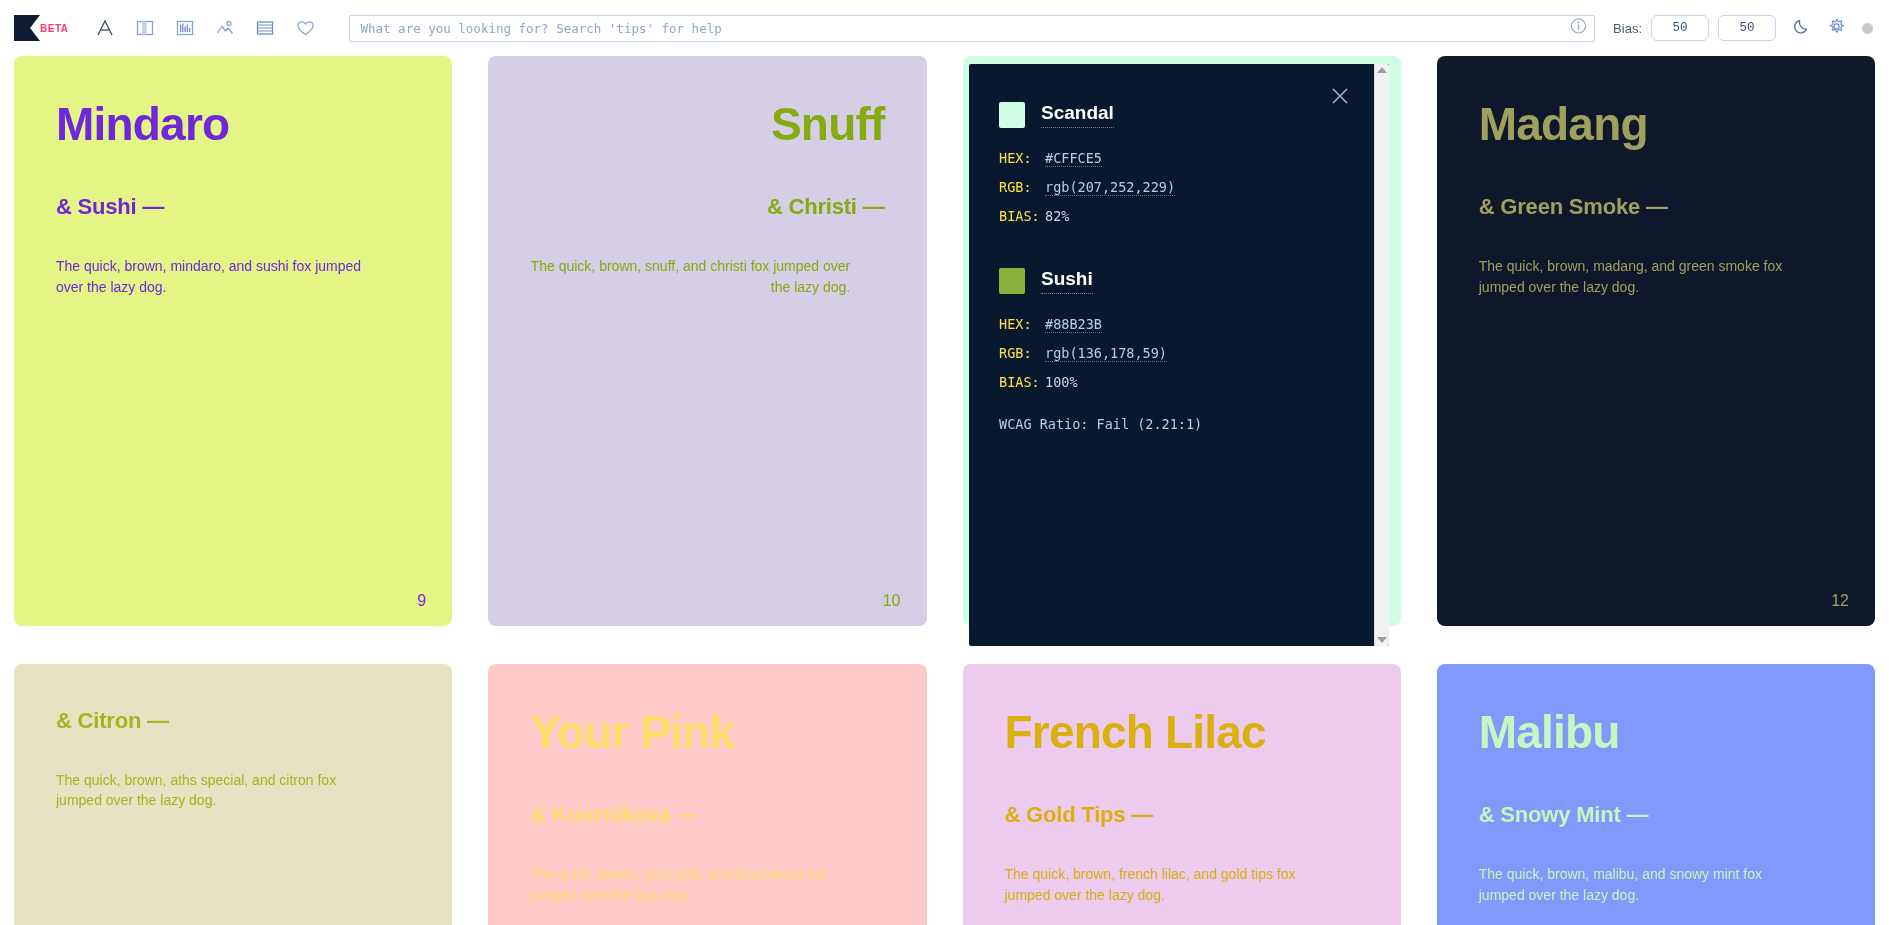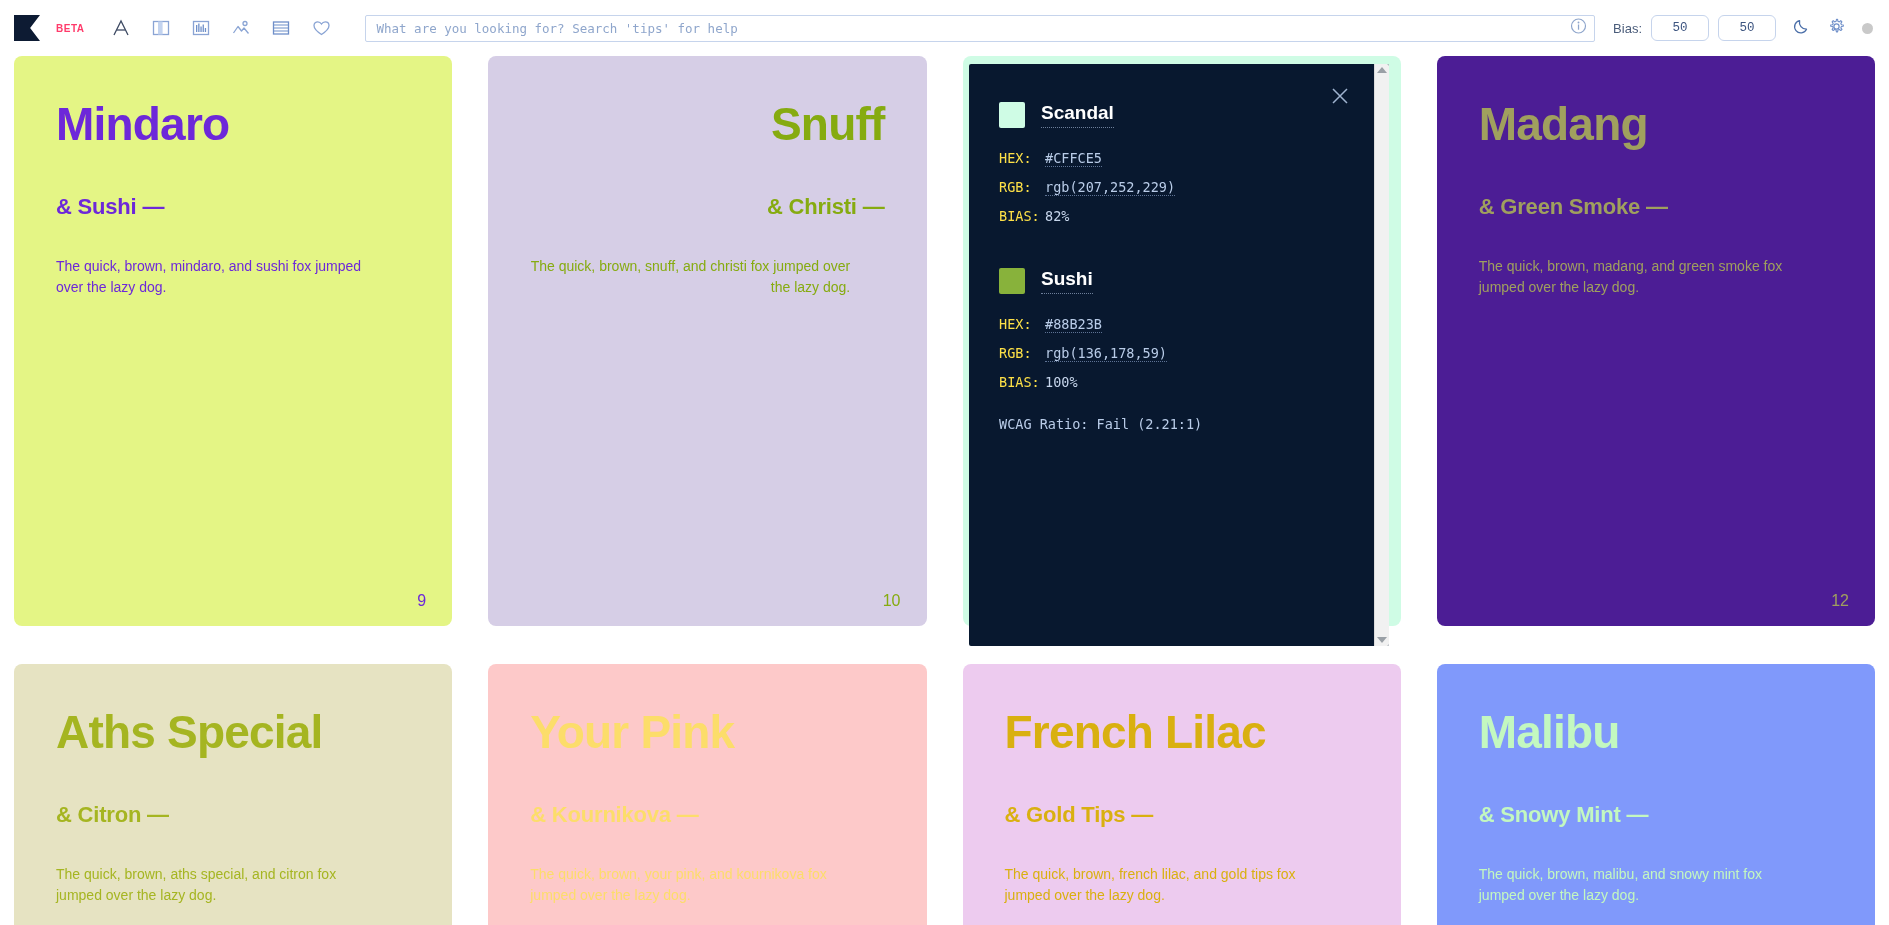--- a/index.html
+++ b/index.html
@@ -15,21 +15,21 @@
     height: 56px;
     width: 100%;
     display: flex;
     align-items: center;
     padding: 0 16px 0 14px;
     background: #ffffff;
     gap: 0;
     position: relative;
     z-index: 50;
   }
-  .logo-wrap { display: flex; align-items: center; gap: 16px; margin-right: 16px; }
+  .logo-wrap { display: flex; align-items: center; gap: 0; margin-right: 16px; }
   .logo-mark {
     width: 26px; height: 26px;
     background: #0d1b33;
     -webkit-clip-path: polygon(0 0, 100% 0, 62% 50%, 100% 100%, 0 100%);
     clip-path: polygon(0 0, 100% 0, 62% 50%, 100% 100%, 0 100%);
   }
   .beta-tag {
     color: #ff3b6b;
     font-size: 10px;
     font-weight: bold;
@@ -291,29 +291,28 @@
     <div class="card-num">10</div>
   </div>
 
   <div class="card" style="background: rgb(207, 252, 229); color: rgb(136, 178, 59);">
     <div class="card-title">Scandal</div>
     <div class="card-sub">&amp; Sushi —</div>
     <div class="card-body">The quick, brown, scandal, and sushi fox jumped over the lazy dog.</div>
     <div class="card-num">11</div>
   </div>
 
-  <div class="card" style="background: #4c1d95; color: rgb(160, 160, 94);">
+  <div class="card" style="background: #0f172a; color: rgb(160, 160, 94);">
     <div class="card-title">Madang</div>
     <div class="card-sub">&amp; Green Smoke —</div>
     <div class="card-body">The quick, brown, madang, and green smoke fox jumped over the lazy dog.</div>
     <div class="card-num">12</div>
   </div>
 
   <div class="card" style="background: rgb(230, 227, 194); color: rgb(165, 181, 33);">
-    <div class="card-title">Aths Special</div>
     <div class="card-sub">&amp; Citron —</div>
     <div class="card-body">The quick, brown, aths special, and citron fox jumped over the lazy dog.</div>
 
   </div>
 
   <div class="card" style="background: rgb(253, 201, 201); color: rgb(252, 221, 106);">
     <div class="card-title">Your Pink</div>
     <div class="card-sub">&amp; Kournikova —</div>
     <div class="card-body">The quick, brown, your pink, and kournikova fox jumped over the lazy dog.</div>
 

